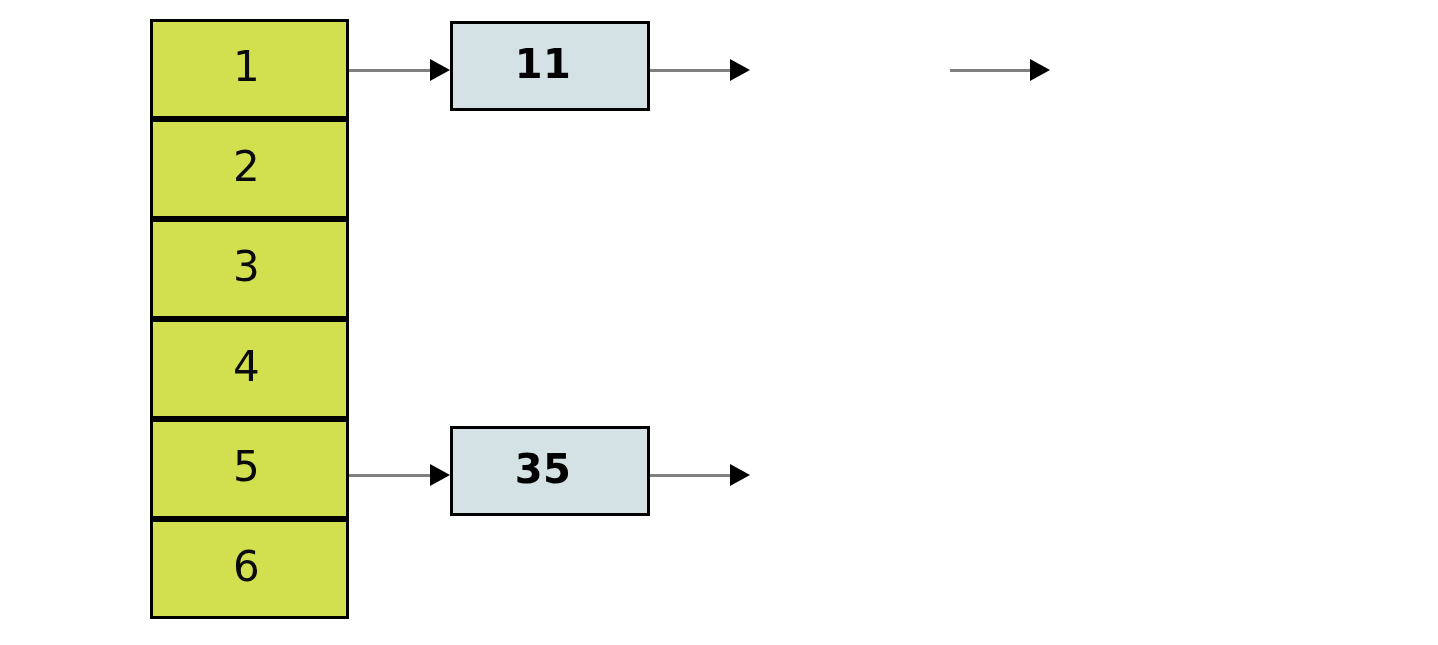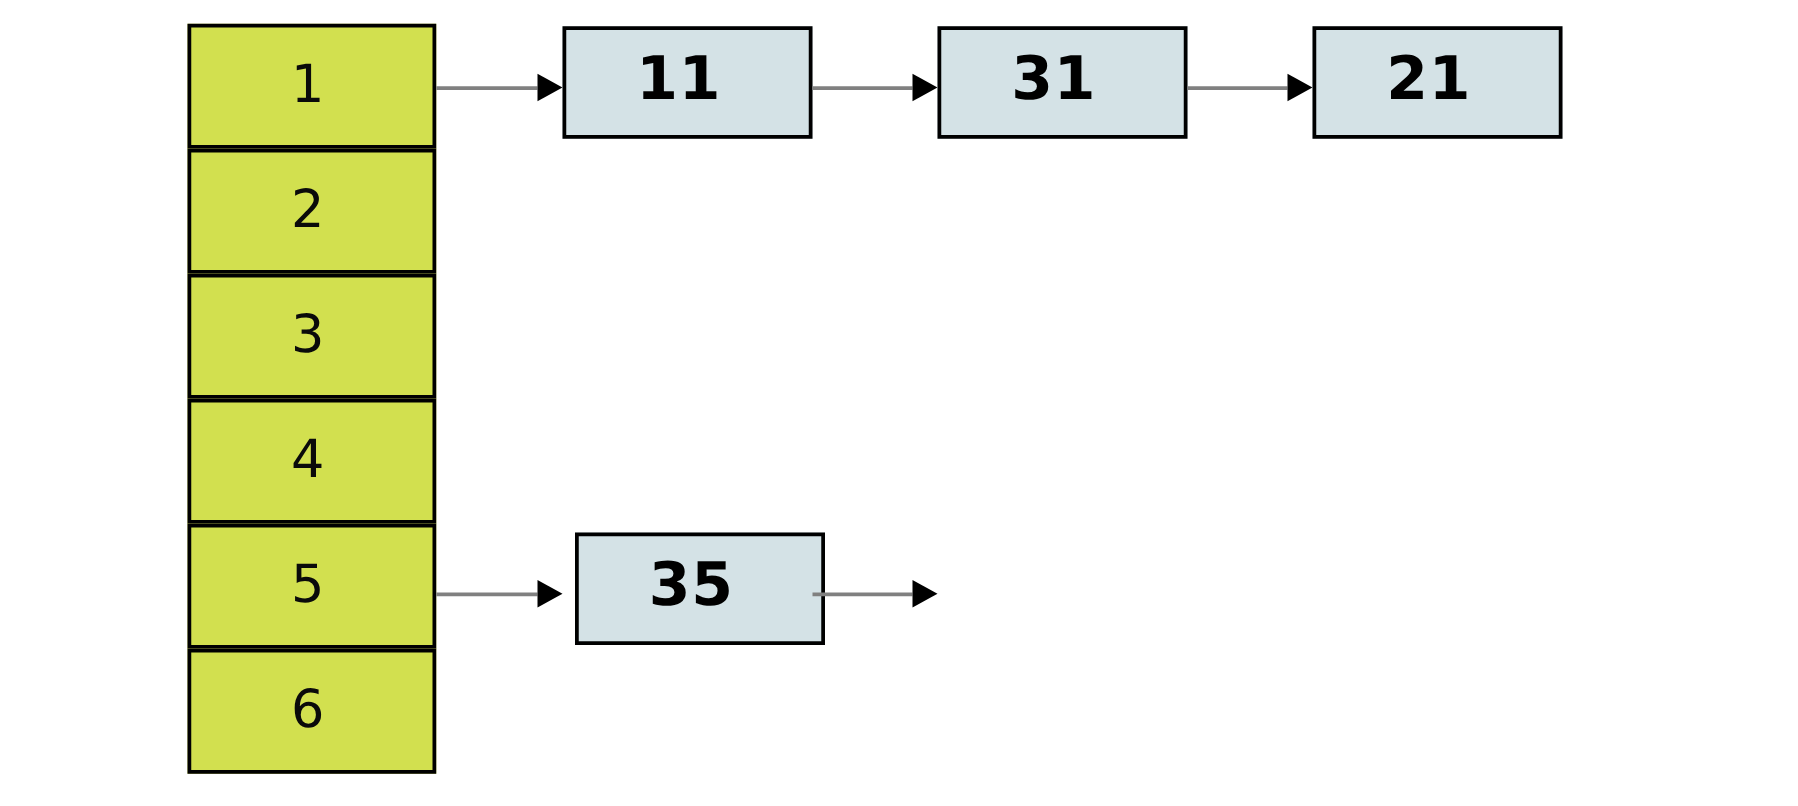--- a/index.html
+++ b/index.html
@@ -63,21 +63,21 @@
     background: #D4E2E6;
     border: 3px solid #000000;
   }
   .node-label {
     position: absolute;
     left: 0;
     right: 0;
     top: 50%;
     transform: translateY(-56%);
     text-align: center;
-    font-size: 48px;
+    font-size: 40px;
     font-weight: bold;
     color: #000000;
     font-family: "DejaVu Sans", sans-serif;
     line-height: 1;
     letter-spacing: 0.5px;
     padding-right: 14px;
   }
 
   
   .arrow {
@@ -137,39 +137,33 @@
 
   <div class="node" style="left:450px; top:21px;">
     <span class="node-label">11</span>
   </div>
 
   <div class="arrow" style="left:650px; top:70px; width:100px;">
     <div class="arrow-line" style="width:80px;"></div>
     <div class="arrow-head" style="left:80px;"></div>
   </div>
 
-  <div class="node" style="left:750px; top:21px;">
-    <span class="node-label">31</span>
-  </div>
 
   <div class="arrow" style="left:950px; top:70px; width:100px;">
     <div class="arrow-line" style="width:80px;"></div>
     <div class="arrow-head" style="left:80px;"></div>
   </div>
 
-  <div class="node" style="left:1050px; top:21px;">
-    <span class="node-label">21</span>
-  </div>
 
   <div class="arrow" style="left:349px; top:475px; width:101px;">
     <div class="arrow-line" style="width:81px;"></div>
     <div class="arrow-head" style="left:81px;"></div>
   </div>
 
-  <div class="node" style="left:460px; top:426px;">
+  <div class="node" style="left:450px; top:426px;">
     <span class="node-label">35</span>
   </div>
 
   <div class="arrow" style="left:650px; top:475px; width:100px;">
     <div class="arrow-line" style="width:80px;"></div>
     <div class="arrow-head" style="left:80px;"></div>
   </div>
 
 
 </div>

